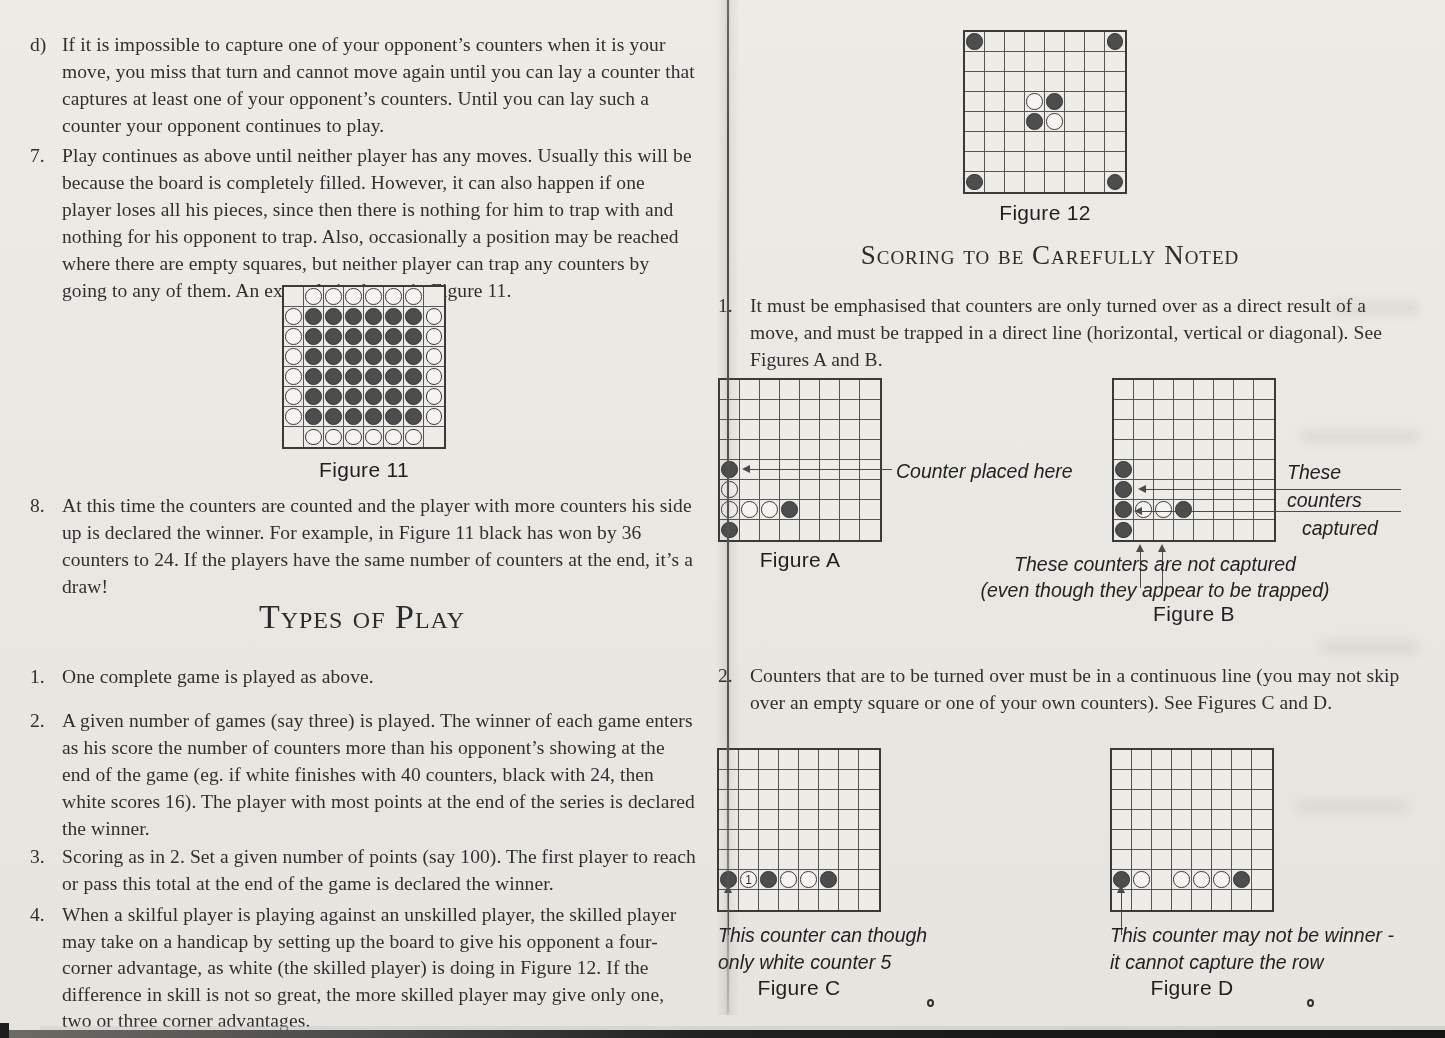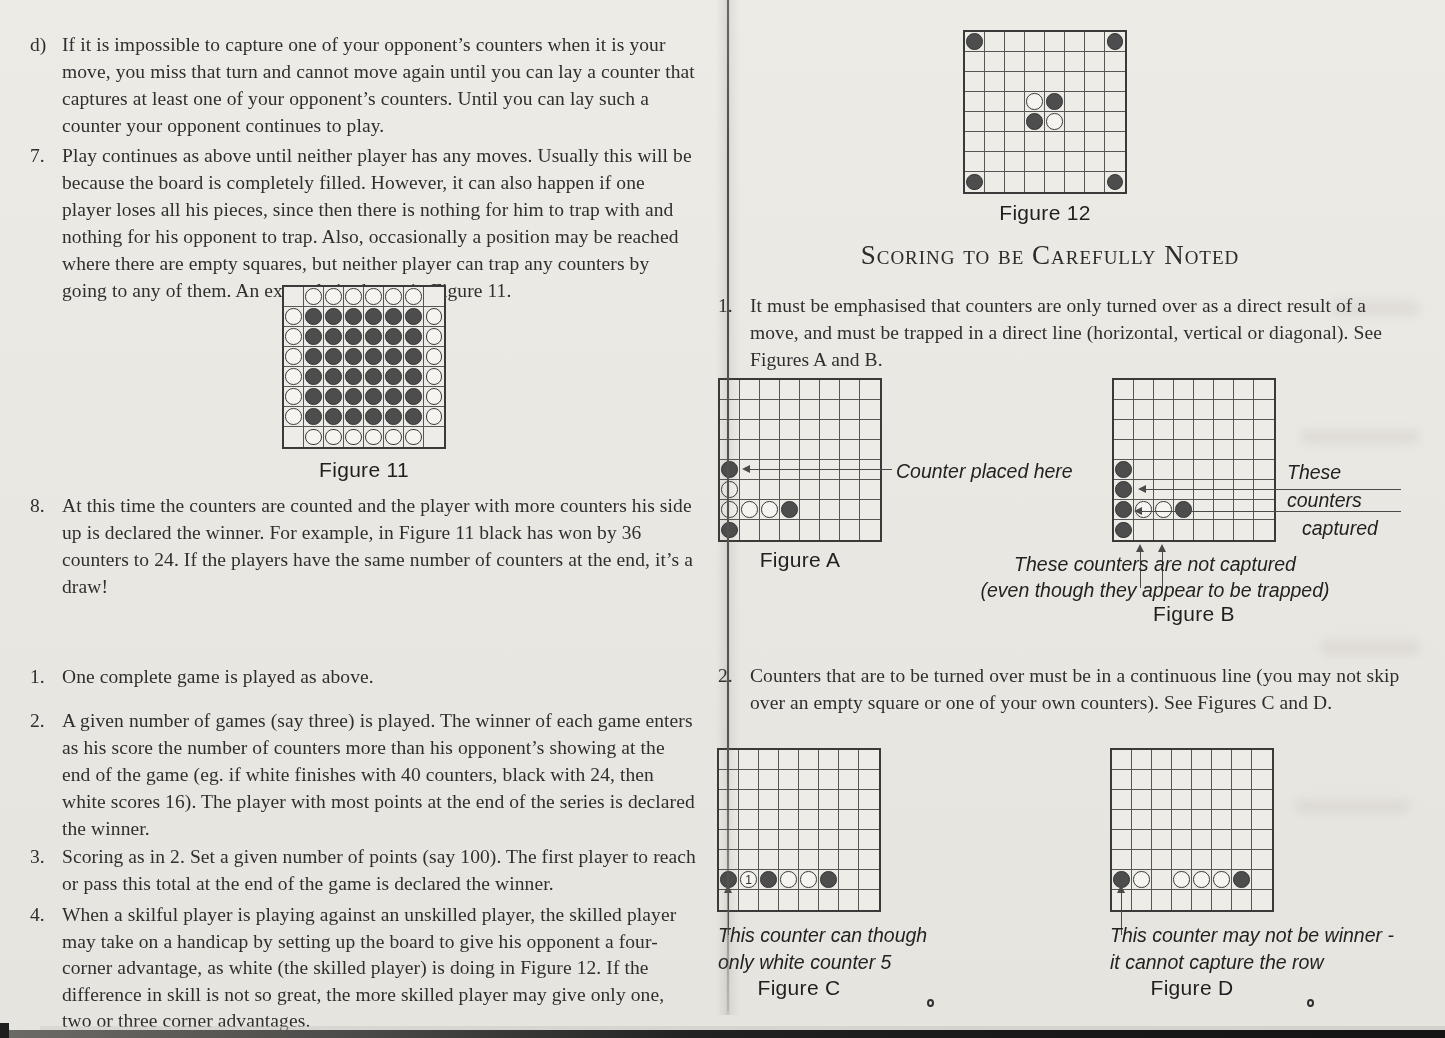--- a/index.html
+++ b/index.html
@@ -273,20 +273,21 @@
           <div class="bcell"></div>
         </div>
       </div>
     <div class="caption" style="left:282px; top:458px; width:164px;">Figure 11</div>
 
     <div class="para" style="left:30px; top:492px; width:668px;">
       <span class="num">8.</span>
       <span class="ptext">At this time the counters are counted and the player with more counters his side up is declared the winner. For example, in Figure 11 black has won by 36 counters to 24. If the players have the same number of counters at the end, it’s a draw!</span>
     </div>
 
+    <div class="heading heading-left" style="left:0; top:598px; width:724px;">Types of Play</div>
 
     <div class="para" style="left:30px; top:663px; width:668px;">
       <span class="num">1.</span>
       <span class="ptext">One complete game is played as above.</span>
     </div>
     <div class="para" style="left:30px; top:707px; width:668px;">
       <span class="num">2.</span>
       <span class="ptext">A given number of games (say three) is played. The winner of each game enters as his score the number of counters more than his opponent’s showing at the end of the game (eg. if white finishes with 40 counters, black with 24, then white scores 16). The player with most points at the end of the series is declared the winner.</span>
     </div>
     <div class="para" style="left:30px; top:843px; width:668px;">

